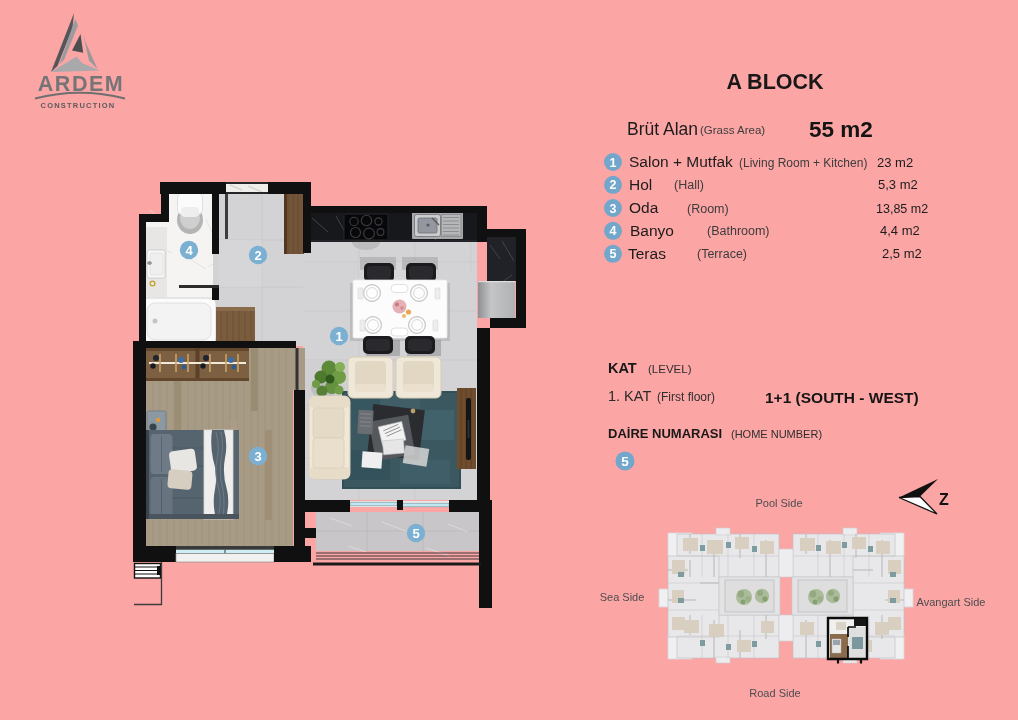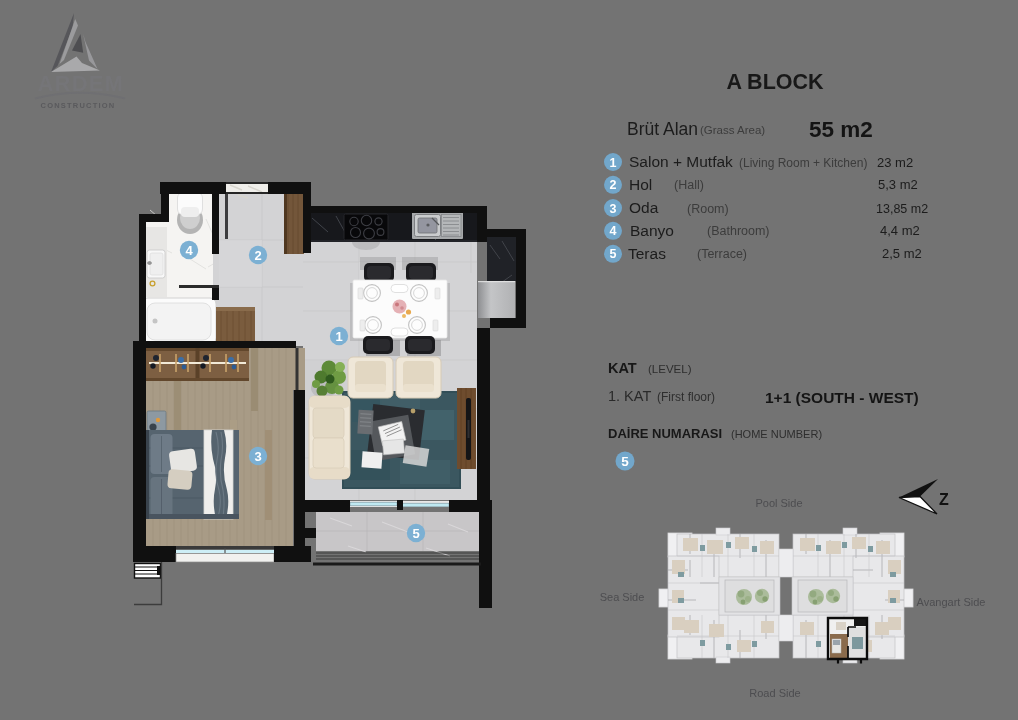--- a/index.html
+++ b/index.html
@@ -1,16 +1,16 @@
 <!DOCTYPE html>
 <html><head>
 <meta charset="utf-8">
 <style>
 html,body{margin:0;padding:0;background:#fff;}
-#page{position:relative;width:1018px;height:720px;background:#737373;overflow:hidden;font-family:"Liberation Sans",sans-serif;}
+#page{position:relative;width:1018px;height:720px;background:#fca5a5;overflow:hidden;font-family:"Liberation Sans",sans-serif;}
 </style>
 </head>
 <body>
 <div id="page">
 <svg width="1018" height="720" viewBox="0 0 1018 720" xmlns="http://www.w3.org/2000/svg">
 
 <g>
 
 <polygon points="74,13 51,72 57.5,66 72.5,28" fill="#56565a"></polygon>
 

